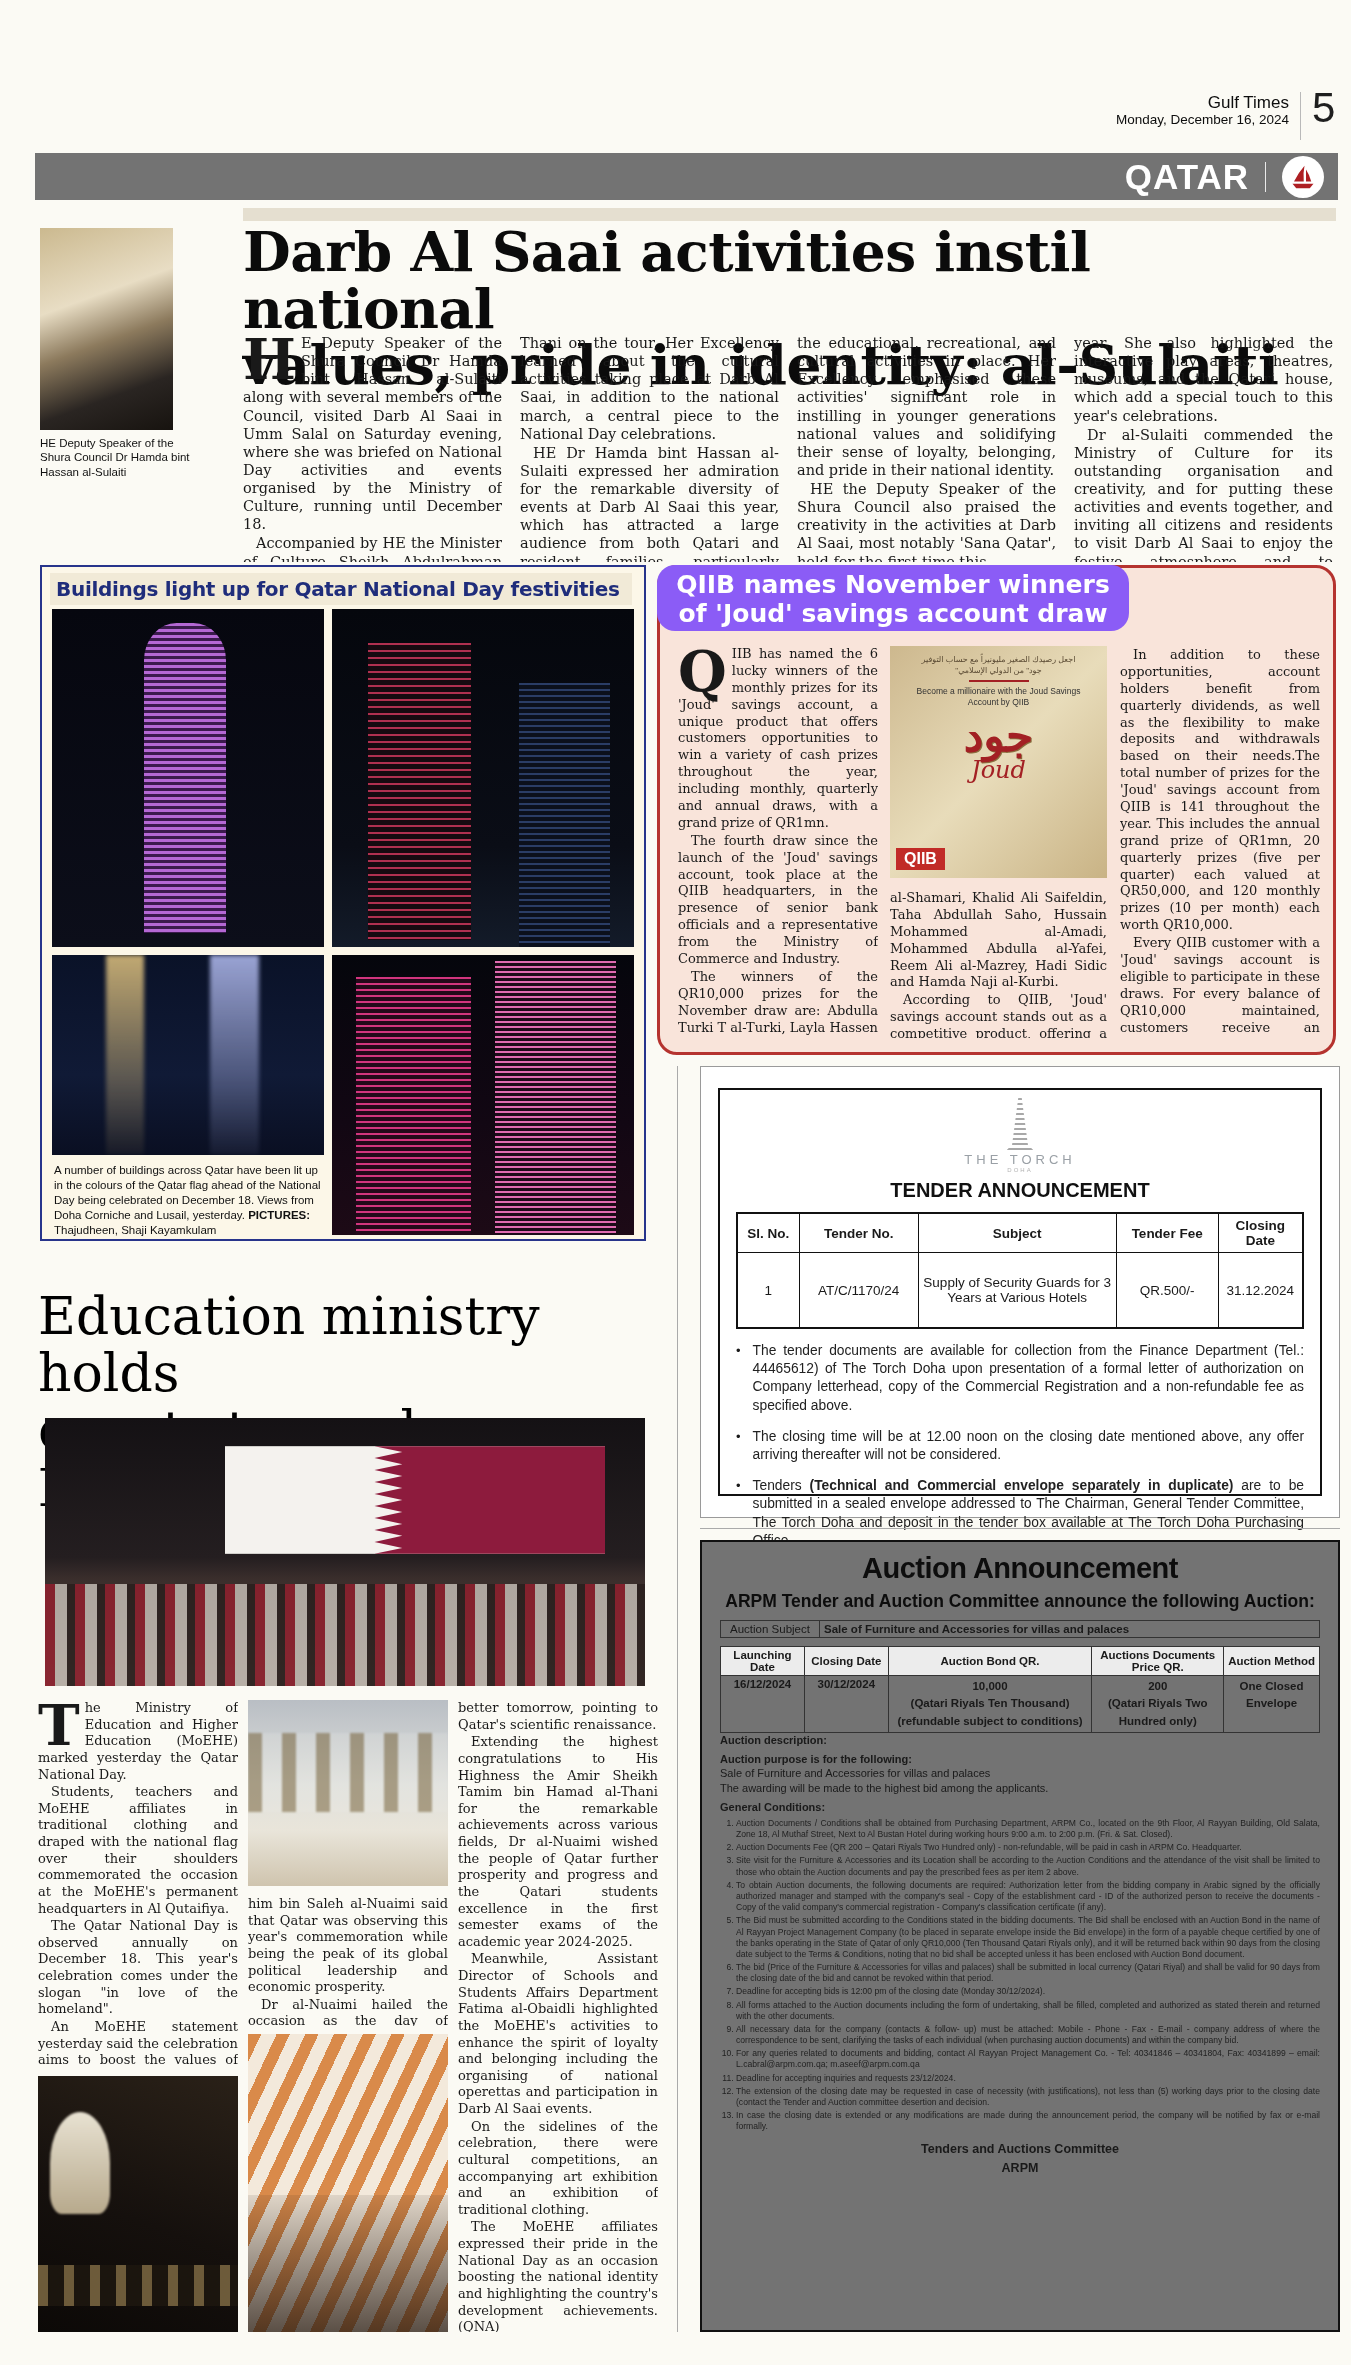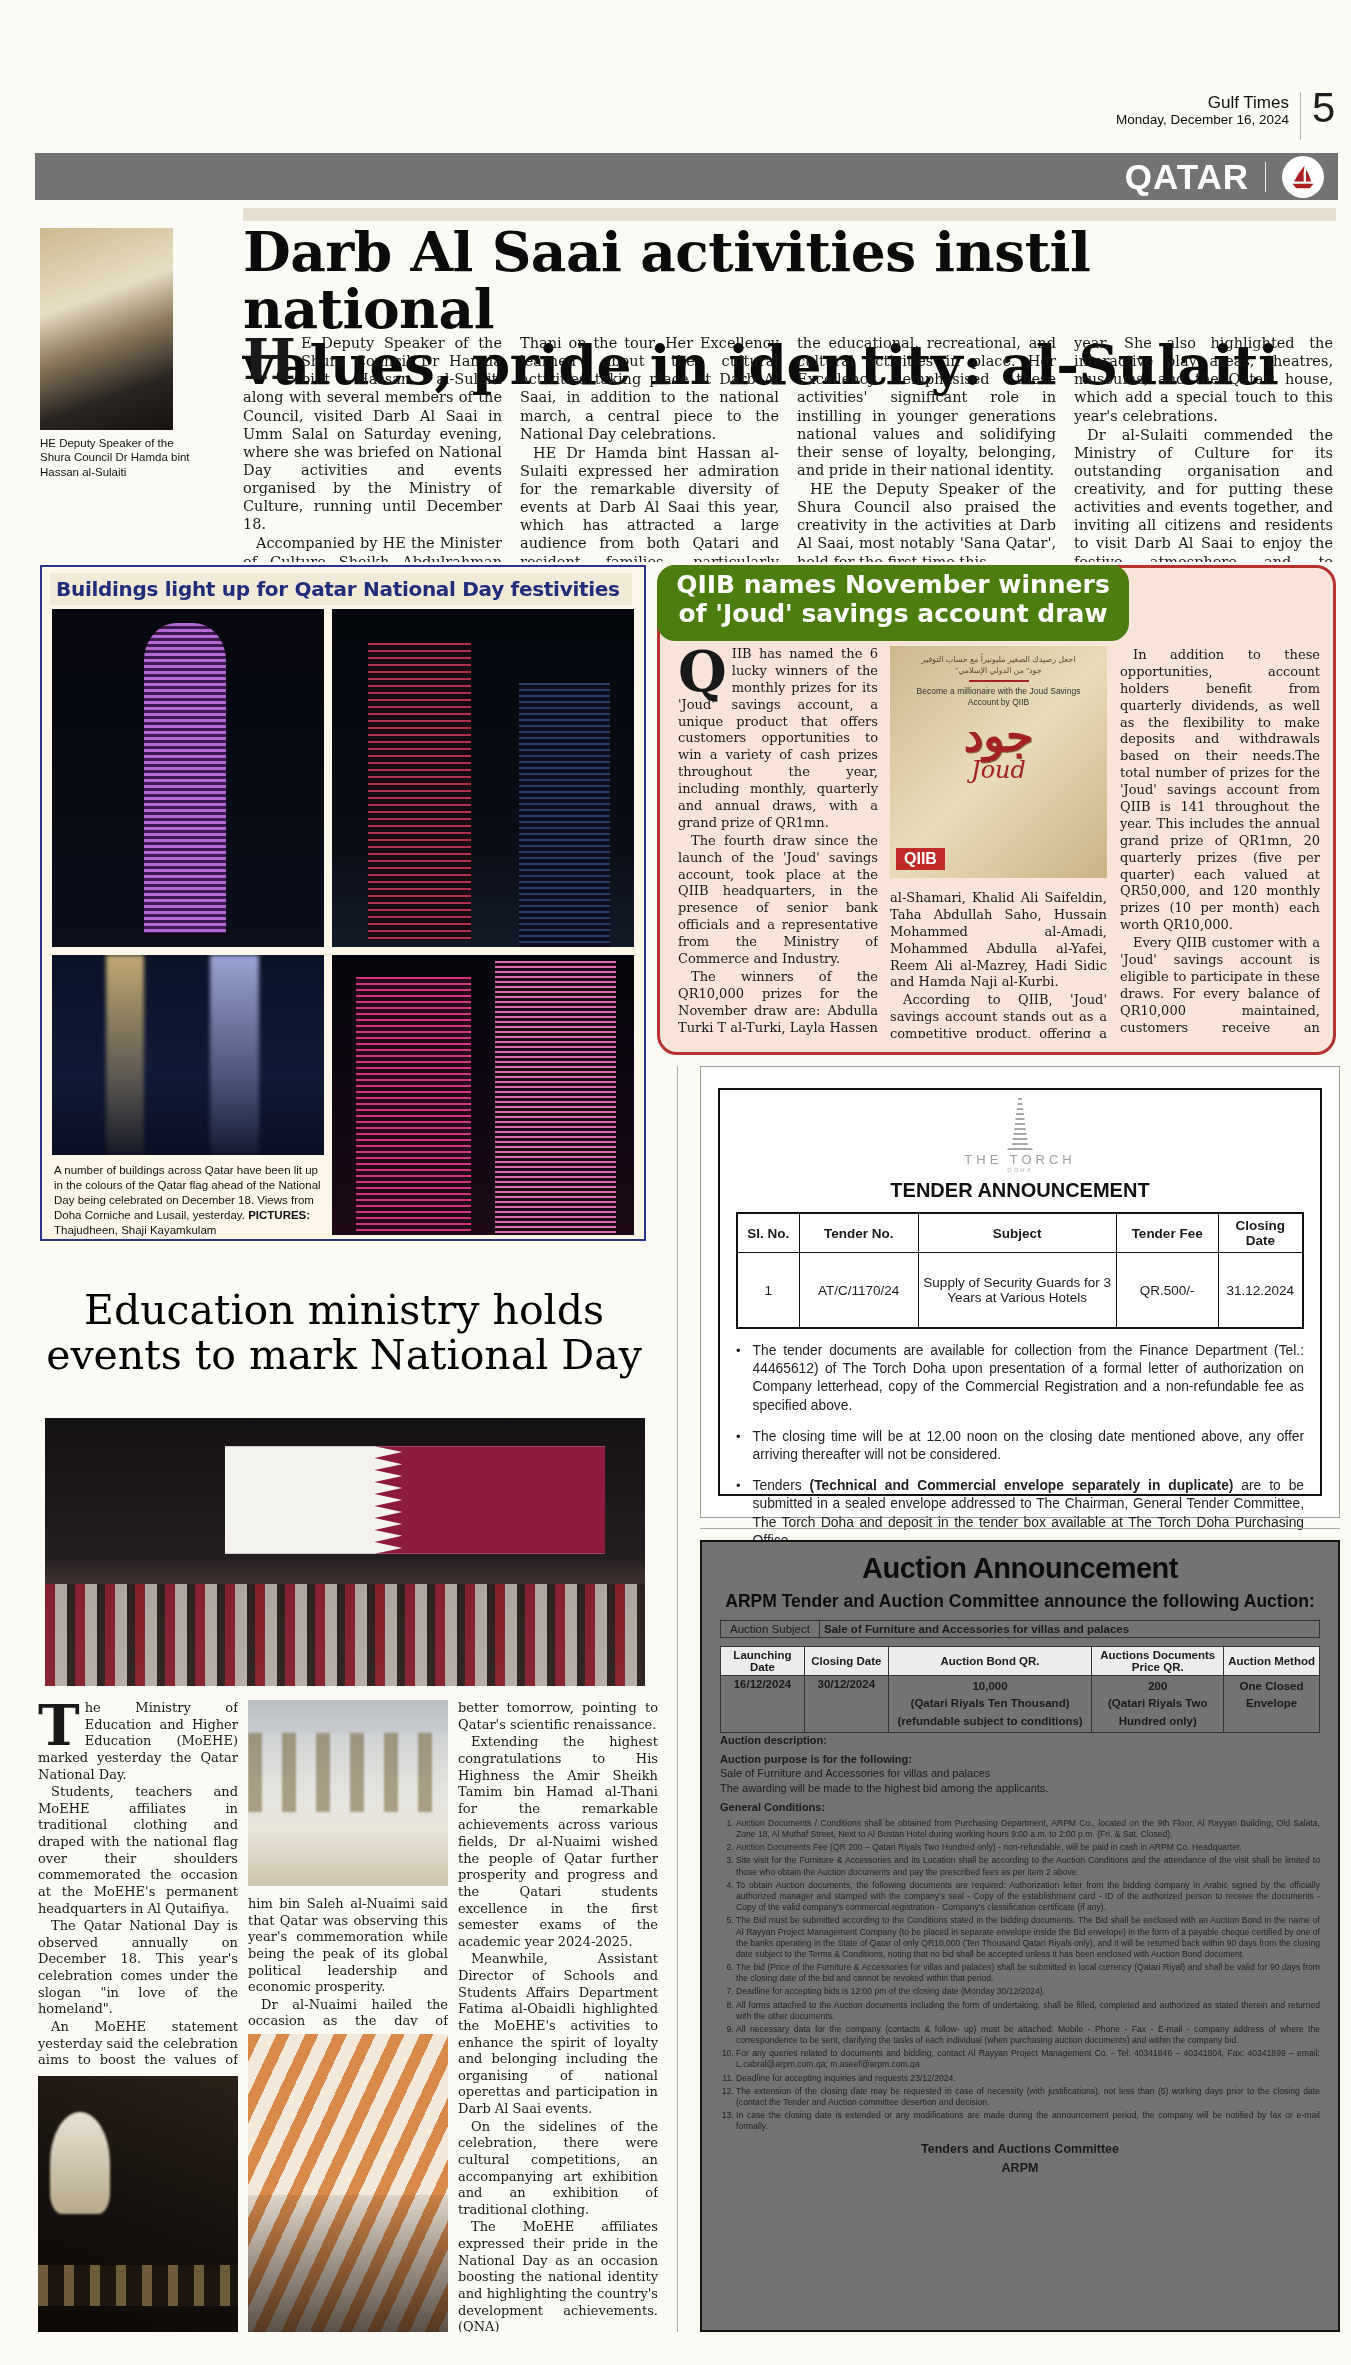--- a/index.html
+++ b/index.html
@@ -24,21 +24,21 @@
   p.ind{text-indent:13px;margin-top:1px;}
   .dropcap::first-letter{float:left;font-size:56px;line-height:.8;font-weight:bold;padding:3px 5px 0 0;}
   .leadcol{position:absolute;top:334px;height:228px;overflow:hidden;width:259px;}
   .portrait-cap{left:40px;top:436px;width:150px;font-size:11.5px;line-height:1.25;color:#111;}
   
   .bbox{left:40px;top:565px;width:606px;height:676px;border:2px solid #27348b;background:#fcf7e8;box-sizing:border-box;}
   .bbox-title{position:absolute;left:8px;top:6px;width:582px;background:#f1ead7;color:#1f2d7b;font-family:"DejaVu Sans",sans-serif;font-weight:bold;font-size:20px;letter-spacing:-.3px;padding:4px 6px;box-sizing:border-box;}
   .bbox-cap{position:absolute;left:12px;top:596px;width:274px;font-size:11.5px;line-height:1.3;color:#111;}
   
   .qbox{left:657px;top:565px;width:679px;height:490px;border:3px solid #b5332f;border-radius:20px;background:#f9e4da;box-sizing:border-box;}
-  .qhead{position:absolute;left:-3px;top:-3px;width:472px;height:76px;background:#4d7c0f;border-radius:18px;color:#fff;font-family:"DejaVu Sans",sans-serif;font-weight:bold;text-align:center;font-size:25px;line-height:1.15;padding-top:6px;box-sizing:border-box;}
+  .qhead{position:absolute;left:-3px;top:-3px;width:472px;height:66px;background:#8b5cf6;border-radius:18px;color:#fff;font-family:"DejaVu Sans",sans-serif;font-weight:bold;text-align:center;font-size:25px;line-height:1.15;padding-top:6px;box-sizing:border-box;}
   .qcol{position:absolute;top:78px;height:392px;overflow:hidden;}
   .qcol p{font-size:13px;line-height:1.3;}
   
   .joud{position:absolute;left:230px;top:78px;width:217px;height:232px;background:linear-gradient(135deg,#cdb88e,#e8dcba 50%,#c9b385);text-align:center;overflow:hidden;}
   .joud-ar{font-size:8px;color:#5a4a33;margin-top:8px;line-height:1.4;}
   .joud-line{width:60px;height:2px;background:#a32024;margin:4px auto;}
   .joud-tag{font-size:8.5px;color:#333;line-height:1.3;}
   .joud-brand-ar{font-size:44px;color:#a32024;font-weight:bold;line-height:1;margin-top:6px;text-shadow:1px 1px 0 #8a6f3f;}
   .joud-brand{font-family:"DejaVu Serif",serif;font-size:24px;font-style:italic;color:#a32024;line-height:1;}
   .joud-logo{position:absolute;left:6px;bottom:8px;background:#c12b27;color:#fff;font-weight:bold;font-size:16px;padding:2px 8px;}
@@ -66,21 +66,21 @@
   table.atable th,table.atable td{border:1px solid #333;font-size:11.5px;text-align:center;padding:2px 4px;color:#1a1a1a;}
   table.atable th{background:#ececec;font-weight:bold;}
   .a-subject-label{width:90px;font-size:10.5px;}
   .a-lines{font-weight:bold;line-height:1.5;}
   .a-text{font-size:11px;margin-top:0;line-height:1.35;}
   .a-bold{font-weight:bold;}
   ol.conds{margin:3px 0 0 16px;padding:0;}
   ol.conds li{font-size:8.6px;line-height:1.3;text-align:justify;margin-bottom:2px;color:#222;}
   .a-footer{text-align:center;font-weight:bold;font-size:12.5px;margin-top:8px;line-height:1.5;}
   
-  .edu-headline{left:38px;top:1288px;width:612px;font-family:"DejaVu Serif",serif;font-size:41px;line-height:1.1;color:#000;text-align:center;}
+  .edu-headline{left:38px;top:1288px;width:612px;font-family:"DejaVu Serif",serif;font-size:52px;line-height:1.1;color:#000;}
   .edcol{position:absolute;width:200px;overflow:hidden;}
   .edcol p{font-size:13px;line-height:1.28;}
   
   .p-portrait{background:linear-gradient(160deg,#cbb98f 0%,#e8ddc4 35%,#8c7a5d 55%,#2a2522 78%,#17130f 100%);}
   .p-aspire{background:linear-gradient(180deg,#06070f 0%,#0c0e1a 100%);}
   .p-aspire:before{content:"";position:absolute;left:34%;top:4%;width:30%;height:92%;background:repeating-linear-gradient(#b468d4 0 3px,#3b1a4d 3px 6px);border-radius:40% 40% 0 0/12% 12% 0 0;filter:blur(.4px);}
   .p-towers{background:linear-gradient(180deg,#05070d,#0a0d16 70%,#131b29);}
   .p-towers:before{content:"";position:absolute;left:12%;top:10%;width:34%;height:88%;background:repeating-linear-gradient(#b03050 0 2px,#160a10 2px 7px);}
   .p-towers:after{content:"";position:absolute;right:8%;top:22%;width:30%;height:78%;background:repeating-linear-gradient(#2a3d66 0 2px,#0b101c 2px 6px);}
   .p-water{background:linear-gradient(180deg,#0a1228,#101a36 60%,#0a0f22);}

